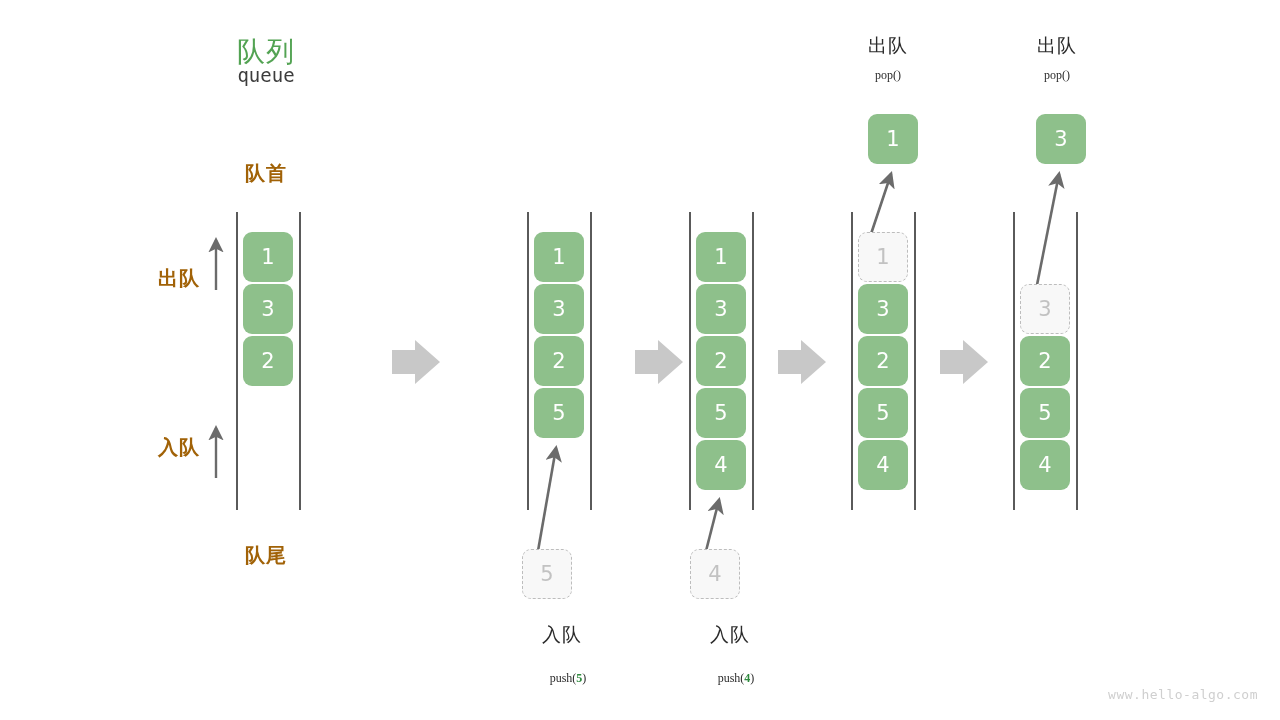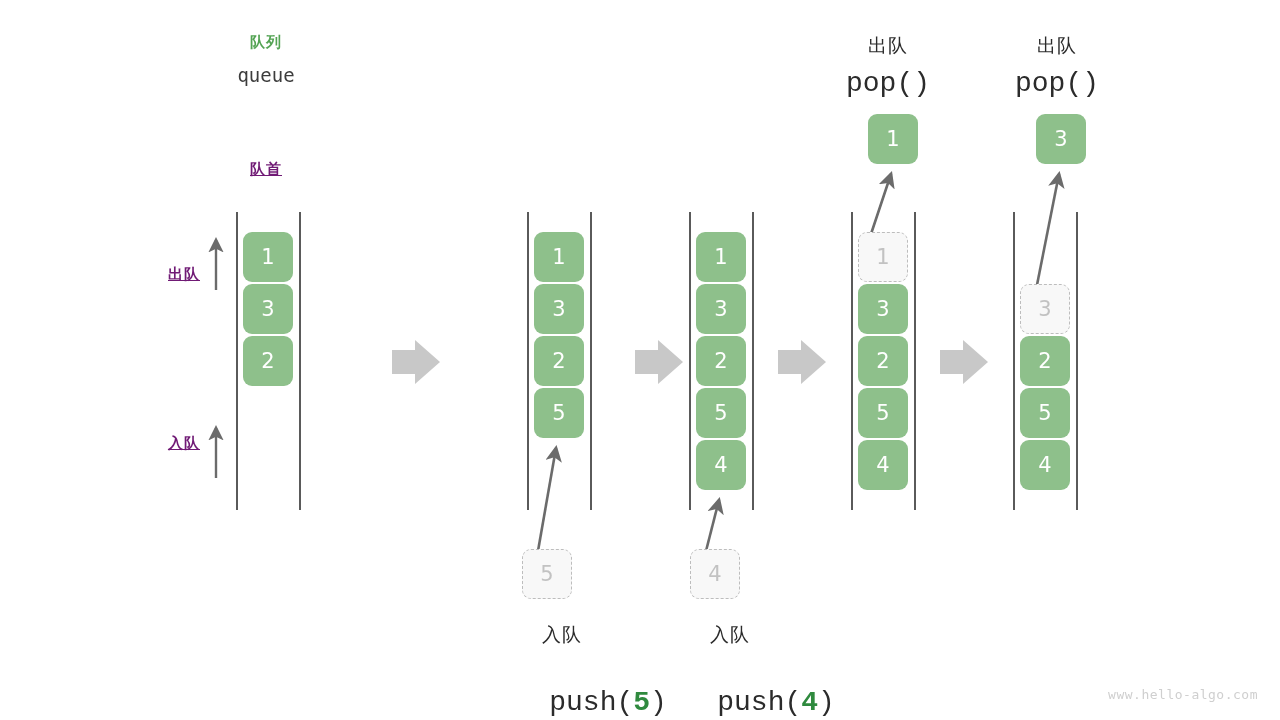--- a/index.html
+++ b/index.html
@@ -15,49 +15,48 @@
     position: relative;
     width: 1280px;
     height: 720px;
     background: #ffffff;
     overflow: hidden;
   }
   .abs { position: absolute; }
 
   
   .title-cn {
-    font-size: 15px;
-    font-weight: bold;
+    font-size: 28px;
+    font-weight: normal;
     color: #53a353;
     text-align: center;
     letter-spacing: 1px;
   }
   .title-en {
     font-family: "DejaVu Sans Mono", "Liberation Mono", monospace;
     font-size: 19px;
     color: #3c3c3c;
     text-align: center;
   }
   .label-bold {
-    font-size: 15px;
+    font-size: 20px;
     font-weight: bold;
-    color: #701a75;
+    color: #a16207;
     text-align: center;
     letter-spacing: 1px;
-    text-decoration: underline;
   }
   .op-cn {
     font-size: 19px;
     color: #2b2b2b;
     text-align: center;
     letter-spacing: 1px;
   }
   .op-code {
-    font-family: Liberation Mono, monospace;
-    font-size: 28px;
+    font-family: Liberation Serif, serif;
+    font-size: 12px;
     color: #2b2b2b;
     text-align: center;
     white-space: pre;
   }
   .op-code .arg { color: #2f8a3e; font-weight: bold; }
   .watermark {
     font-family: "DejaVu Sans Mono", "Liberation Mono", monospace;
     font-size: 13px;
     color: #cfcfcf;
     letter-spacing: 0.5px;
@@ -141,20 +140,21 @@
     </g>
     <g stroke="#6b6b6b" stroke-width="2.6" fill="none">
       <line x1="1036" y1="290" x2="1059" y2="174" marker-end="url(#mhead)"></line>
     </g>
   </svg>
 
   <div class="abs title-cn" style="left:186px; top:33px; width:160px;">队列</div>
   <div class="abs title-en" style="left:186px; top:64px; width:160px;">queue</div>
 
   <div class="abs label-bold" style="left:186px; top:160px; width:160px;">队首</div>
+  <div class="abs label-bold" style="left:186px; top:542px; width:160px;">队尾</div>
   <div class="abs label-bold" style="left:128px; top:265px; width:72px; text-align:right;">出队</div>
   <div class="abs label-bold" style="left:128px; top:434px; width:72px; text-align:right;">入队</div>
 
   <div class="abs" style="left:236px; top:212px;">
     <div class="abs rail" style="left:0px; top:0px; height:298px;"></div>
     <div class="abs rail" style="left:63px; top:0px; height:298px;"></div>
     <div class="abs cell" style="left:7px; top:20px;">1</div>
     <div class="abs cell" style="left:7px; top:72px;">3</div>
     <div class="abs cell" style="left:7px; top:124px;">2</div>
   </div>

